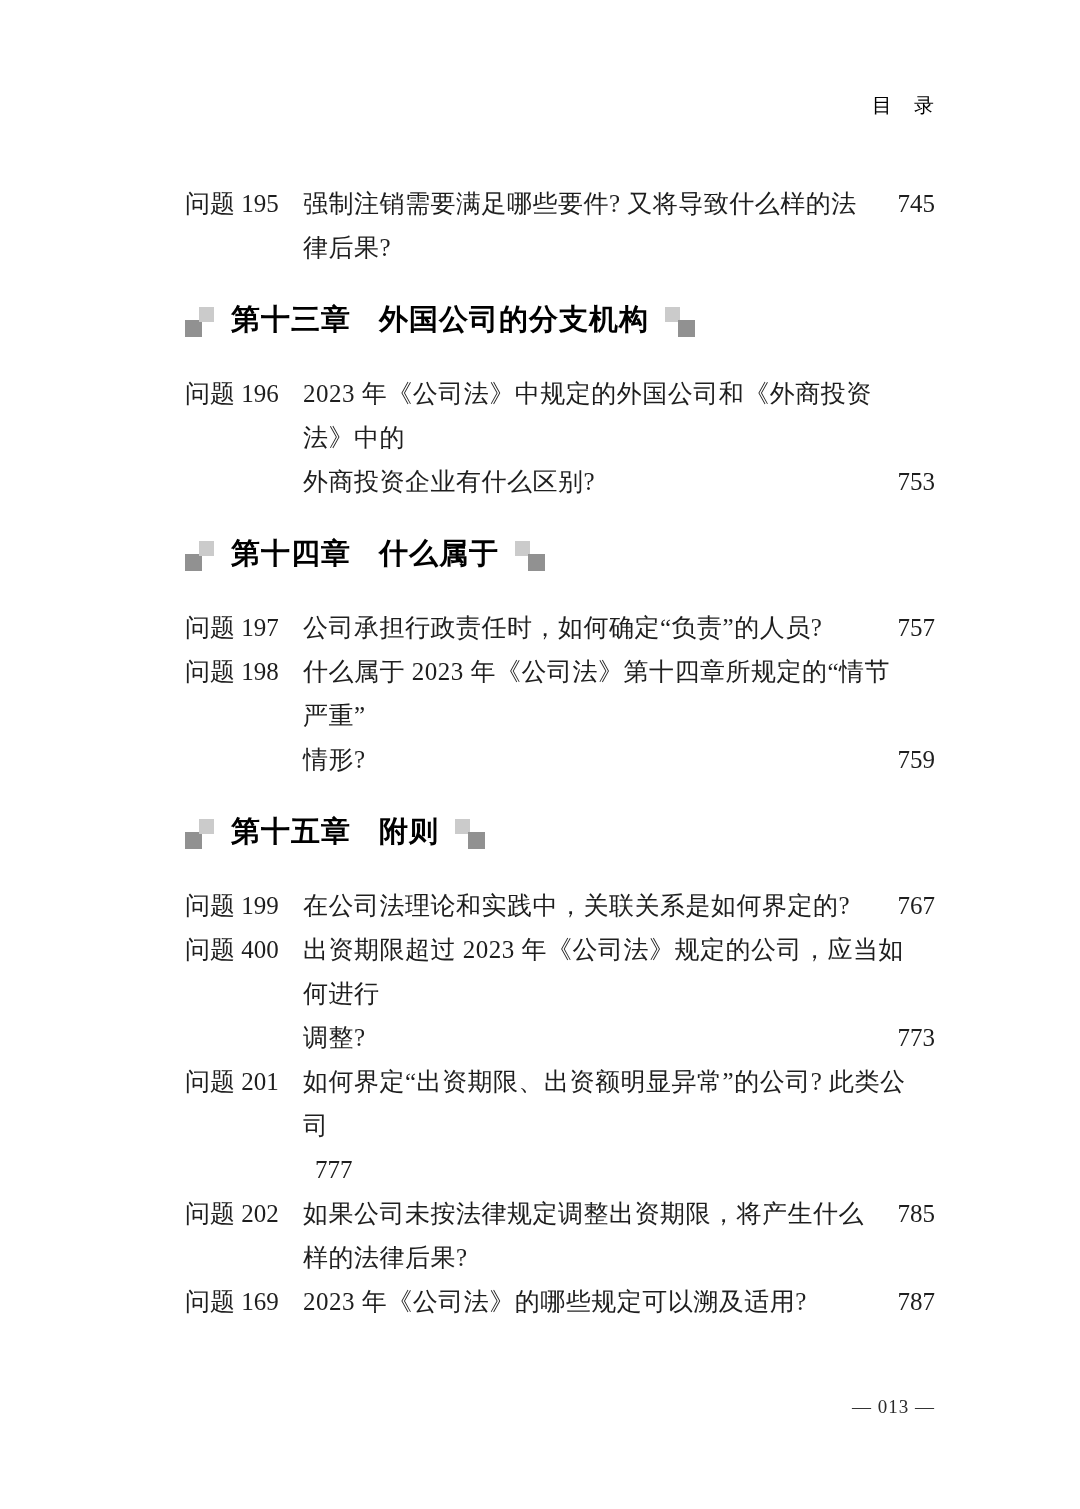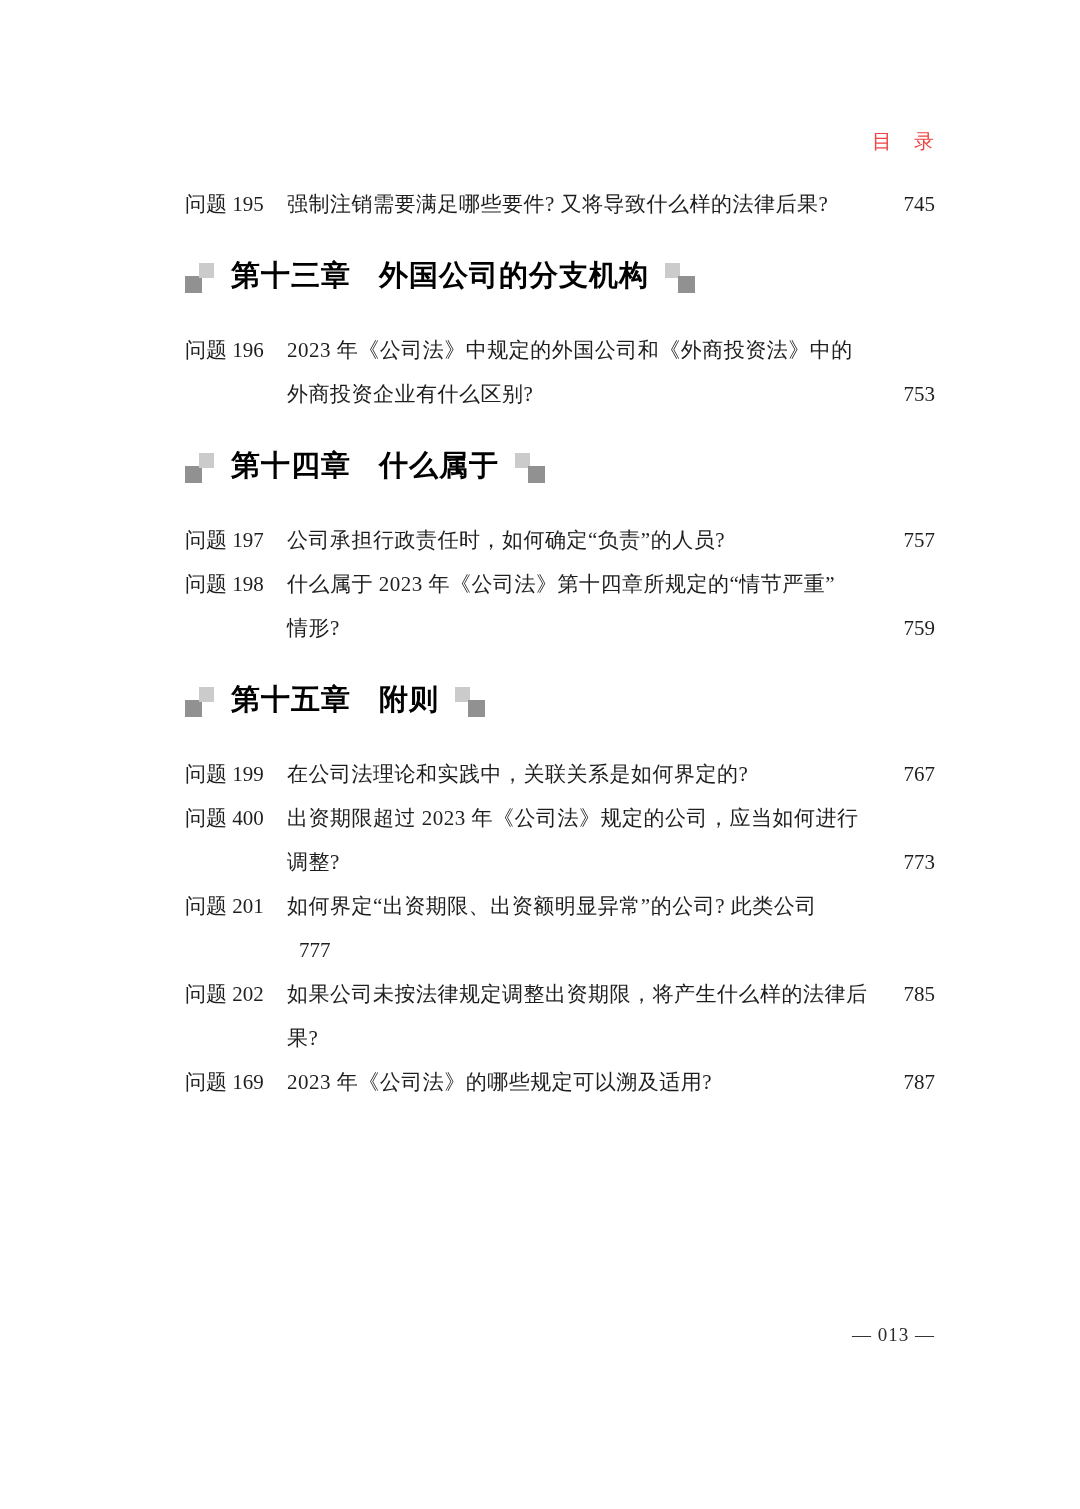--- a/index.html
+++ b/index.html
@@ -3,27 +3,27 @@
 <meta charset="utf-8">
 <style>
   html, body { margin: 0; padding: 0; background: #ffffff; }
   body {
     width: 1080px; height: 1509px; position: relative; overflow: hidden;
     font-family: "Liberation Serif", "DejaVu Serif", serif;
     color: var(--body-text, #1e1e1e);
   }
   .page-header {
     position: absolute; top: 92px; right: 145px;
-    font-size: 20px; color: #ef4444; letter-spacing: 1px; margin-top: 36px;
+    font-size: 20px; color: #000000; letter-spacing: 1px;
   }
   .toc-list {
     position: absolute; top: 182px; left: 185px; right: 145px;
   }
   .entry { }
-  .line { display: flex; line-height: 44px; font-size: 21px; }
+  .line { display: flex; line-height: 44px; font-size: 25px; gap: 16px; }
   .label { flex: none; width: 102px; }
   .text { flex: 1 1 auto; letter-spacing: 0.5px; }
   .page { flex: none; margin-left: 12px; }
   .chapter {
     display: flex; align-items: center; 
     height: 58px; margin: 21px 0 23px 0;
   }
   .chapter-title {
     margin: 0 16px; font-size: 29px; font-weight: bold; color: #000;
     letter-spacing: 1px; white-space: nowrap;
@@ -31,21 +31,21 @@
   .chapter-name { margin-left: 28px; }
   .deco { position: relative; width: 30px; height: 31px; flex: none; transform: translateY(2px); }
   .sq { position: absolute; display: block; }
   .sq.dark  { width: 17px; height: 17px; background: var(--deco-dark, #919191); }
   .sq.light { width: 15px; height: 15px; background: var(--deco-light, #cbcbcb); }
   .deco.left  .sq.dark  { left: 0;    top: 13px; }
   .deco.left  .sq.light { left: 14px; top: 0; }
   .deco.right .sq.light { left: 0;    top: 0; }
   .deco.right .sq.dark  { left: 13px; top: 13px; }
   .page-footer {
-    position: absolute; top: 1324px; right: 145px;
+    position: absolute; top: 1396px; right: 145px;
     font-size: 19px; color: #2a2a2a; letter-spacing: 1px;
   }
 </style>
 </head>
 <body>
 
 <main>
   <div class="page-header">目　录</div>
   <section class="toc-list" id="toc-list">
       <div class="entry">

